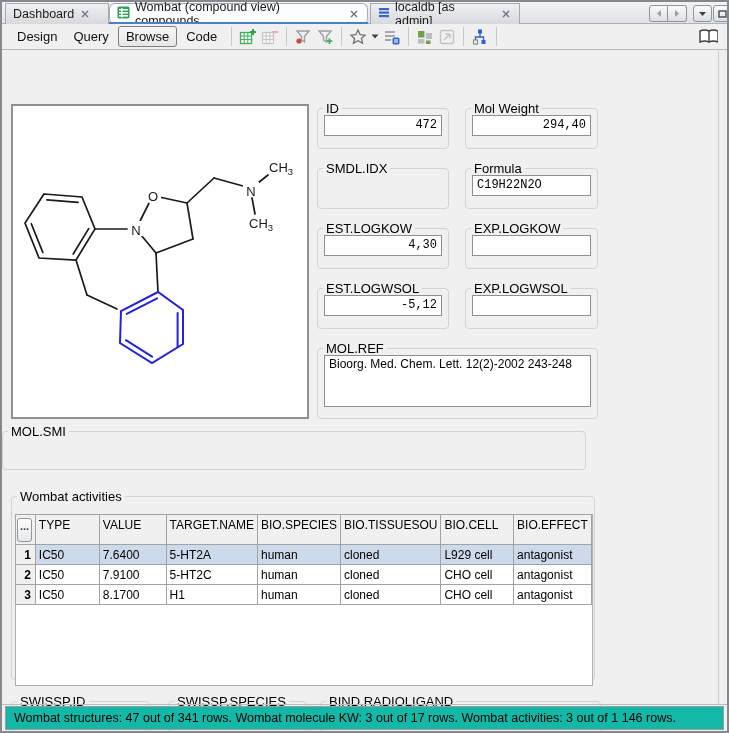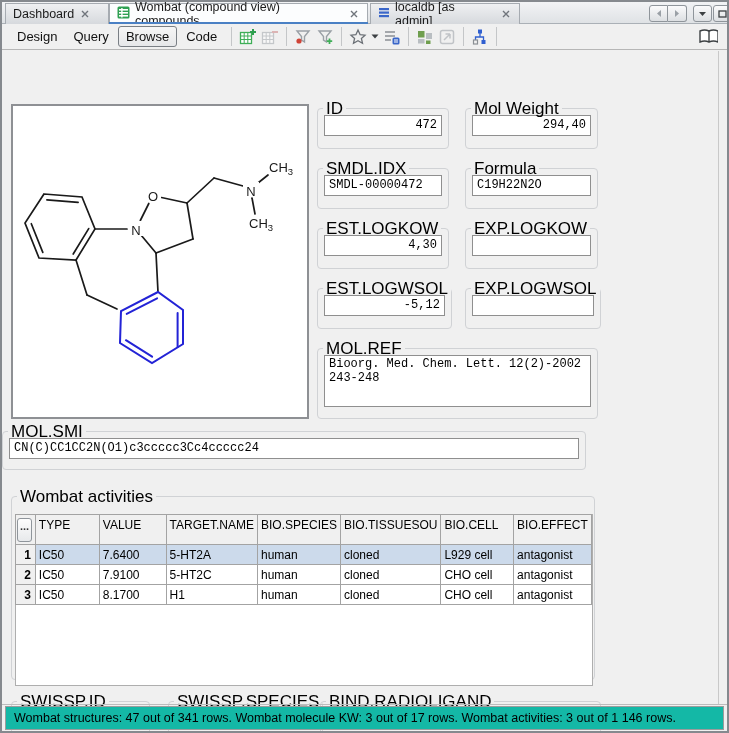--- a/index.html
+++ b/index.html
@@ -3,21 +3,21 @@
 <meta charset="utf-8">
 <style>
   * { box-sizing: border-box; }
   html,body { margin:0; padding:0; }
   body { width:729px; height:733px; font-family:"Liberation Sans", sans-serif; background:#d9d9d9; }
   .window { position:relative; width:729px; height:733px; background:#f0f0f0; border:2px solid #85898e; overflow:hidden; }
 
   
   .tabbar { position:absolute; left:0; top:0; right:0; height:22px; background:linear-gradient(#f2f3f5,#dfe2e5); border-bottom:1px solid #aab0b6; }
   .tab { position:absolute; top:1px; height:21px; display:flex; align-items:center; gap:5px; padding:0 7px; font-size:12.5px; color:#1a1a1a; background:linear-gradient(#eff0f2,#d6d9dd); border:1px solid #a6abb1; border-bottom:none; cursor:default; }
-  .tab.active { background:#fcfdfe; }
+  .tab.active { background:#fcfdfe;border-radius:6px; }
   .tab.active::after { content:""; position:absolute; left:-1px; right:-1px; bottom:-1px; height:3px; background:#4a80c4; }
   .tab .close { width:12px; height:12px; display:flex; align-items:center; justify-content:center; }
   .tab-icon { display:inline-block; }
 
   .win-controls { position:absolute; top:3px; height:17px; display:flex; }
   .wc-btn { width:19px; height:17px; background:linear-gradient(#fbfbfc,#dcdfe2); border:1px solid #8f959b; border-radius:3px; display:flex; align-items:center; justify-content:center; }
   .wc-group { display:flex; }
   .wc-group .wc-btn:first-child { border-radius:3px 0 0 3px; }
   .wc-group .wc-btn:last-child { border-radius:0 3px 3px 0; border-left:none; }
 
@@ -29,24 +29,24 @@
   .tb-icon { width:20px; height:20px; display:flex; align-items:center; justify-content:center; margin:0 1px; }
   .tb-book { margin-left:auto; margin-right:9px; }
 
   
   .content { position:absolute; left:0; top:49px; right:0; bottom:30px; background:#f0f0f0; }
   .right-edge { position:absolute; left:716px; top:49px; width:1px; height:653px; background:#c9c9c9; }
 
   .molpanel { position:absolute; left:9px; top:53px; width:298px; height:315px; background:#fff; border:2px solid #8e9094; }
 
   fieldset.grp { position:absolute; border:1px solid #d0d2d5; border-radius:4px; margin:0; padding:0; }
-  fieldset.grp legend { margin-left:5px; padding:0 3px; font-size:17px; line-height:11px; color:#000;margin-top:36px; }
+  fieldset.grp legend { margin-left:5px; padding:0 3px; font-size:13px; line-height:11px; color:#000;margin-top:36px; }
   .tbox { margin:1px 6px 0 6px; border:1px solid #8f8f8f; background:#fff; height:21px; line-height:19px; font-size:12px; padding:0 4px; overflow:hidden; white-space:nowrap; color:#000;font-family:Liberation Mono, monospace; }
   .tbox.right { text-align:right; }
-  .tarea { margin:1px 6px 0 6px; border:1px solid #8f8f8f; background:#fff; height:52px; font-size:12px; padding:1px 4px; overflow:hidden; color:#000;font-family:Liberation Mono, monospace; }
+  .tarea { margin:1px 6px 0 6px; border:1px solid #8f8f8f; background:#fff; height:52px; font-size:12px; padding:1px 4px; overflow:hidden; color:#000; }
 
   
   .grid-area { position:absolute; left:3px; top:12px; width:578px; height:172px; background:#fff; border:1px solid #aeaeae; }
   table.grid { border-collapse:collapse; table-layout:fixed; font-size:12px; margin:-1px 0 0 -1px; }
   table.grid th, table.grid td { border:1px solid #a3a3a3; padding:0 3px; overflow:hidden; white-space:nowrap; }
   table.grid th { background:#f0f0f0; font-weight:normal; text-align:left; height:30px; vertical-align:top; padding-top:3px; }
   table.grid td { height:20px; background:#fff; }
   table.grid .rowhdr { background:#f0f0f0; text-align:right; font-weight:bold; padding-right:4px; }
   table.grid tr.selected td { background:#ccdaeb; }
   table.grid tr.selected td.rowhdr { background:#f0f0f0; }
@@ -272,21 +272,20 @@
       <legend>ID</legend>
       <div class="tbox right">472</div>
     </fieldset>
     <fieldset class="grp" style="left:463px; top:52px; width:133px; height:46px;">
       <legend>Mol Weight</legend>
       <div class="tbox right">294,40</div>
     </fieldset>
 
     <fieldset class="grp" style="left:315px; top:112px; width:132px; height:46px;">
       <legend>SMDL.IDX</legend>
-      <div class="tbox">SMDL-00000472</div>
     </fieldset>
     <fieldset class="grp" style="left:463px; top:112px; width:133px; height:46px;">
       <legend>Formula</legend>
       <div class="tbox">C19H22N2O</div>
     </fieldset>
 
     <fieldset class="grp" style="left:315px; top:172px; width:132px; height:46px;">
       <legend>EST.LOGKOW</legend>
       <div class="tbox right">4,30</div>
     </fieldset>
@@ -304,21 +303,20 @@
       <div class="tbox"></div>
     </fieldset>
 
     <fieldset class="grp" style="left:315px; top:292px; width:281px; height:76px;">
       <legend>MOL.REF</legend>
       <div class="tarea">Bioorg. Med. Chem. Lett. 12(2)-2002 243-248</div>
     </fieldset>
 
     <fieldset class="grp" style="left:0; top:375px; width:584px; height:44px;">
       <legend>MOL.SMI</legend>
-      <div class="tbox">CN(C)CC1CC2N(O1)c3ccccc3Cc4ccccc24</div>
     </fieldset>
 
     <fieldset class="grp" style="left:9px; top:440px; width:584px; height:189px;">
       <legend>Wombat activities</legend>
       <div class="grid-area">
         <table class="grid">
           <colgroup>
             <col style="width:21px">
               <col style="width:80px">
               <col style="width:80px">

